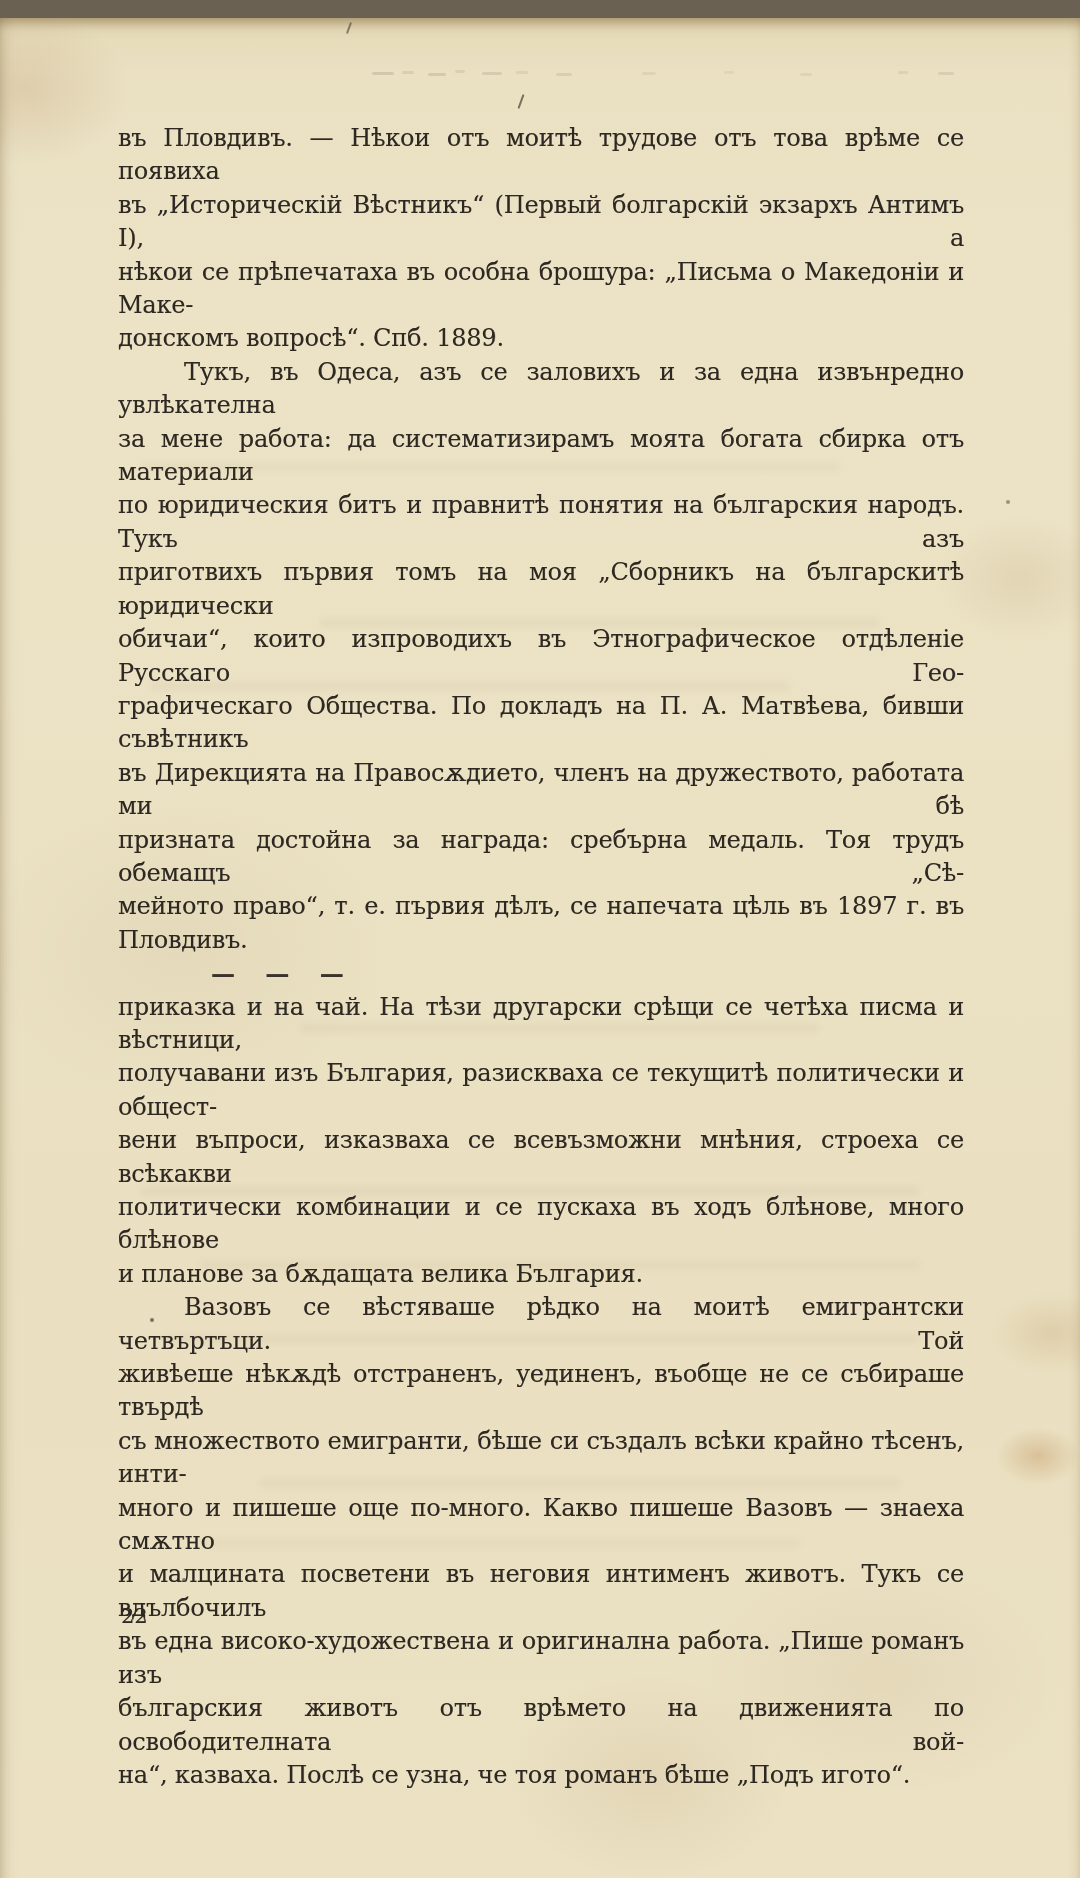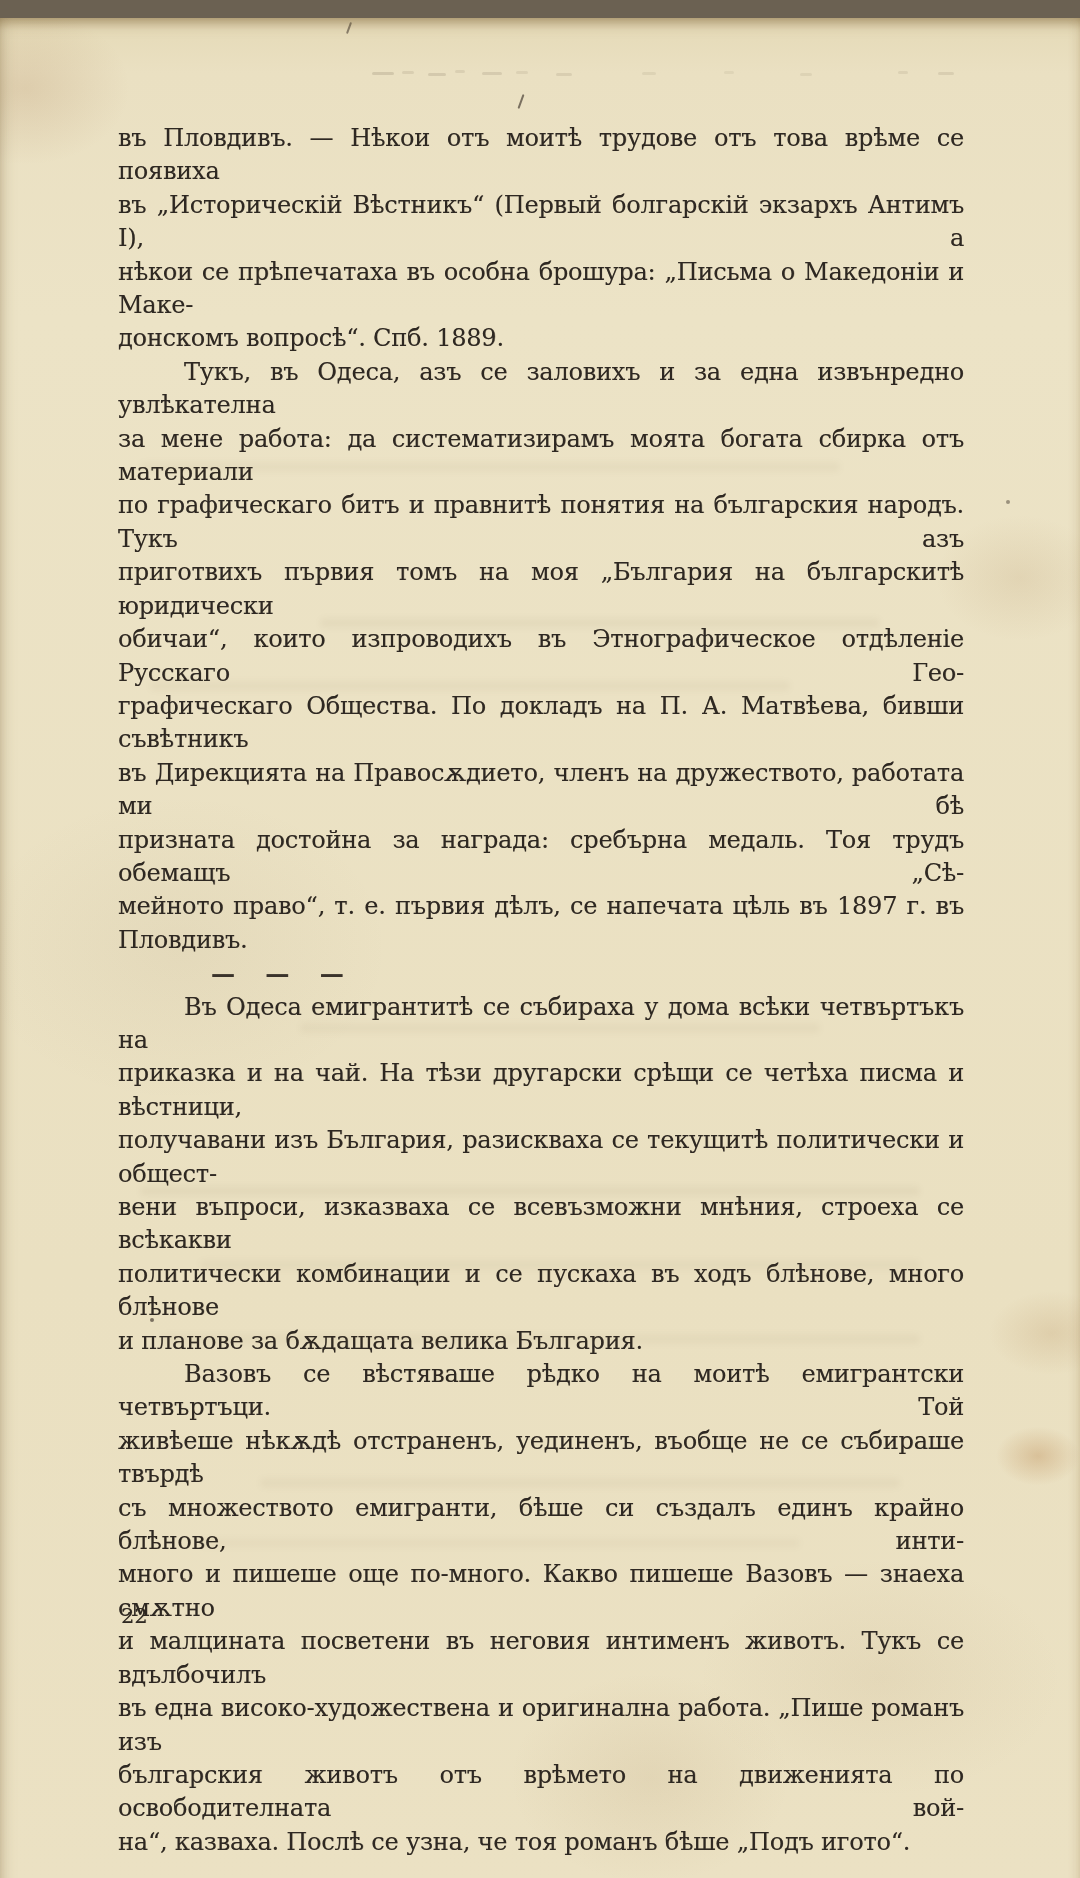--- a/index.html
+++ b/index.html
@@ -79,42 +79,41 @@
   <div class="text-block">
       <div class="para">
         <div class="line">въ Пловдивъ. — Нѣкои отъ моитѣ трудове отъ това врѣме се появиха</div>
         <div class="line">въ „Историческій Вѣстникъ“ (Первый болгарскій экзархъ Антимъ I), а</div>
         <div class="line">нѣкои се прѣпечатаха въ особна брошура: „Письма о Македоніи и Маке-</div>
         <div class="line last">донскомъ вопросѣ“. Спб. 1889.</div>
       </div>
       <div class="para">
         <div class="line indent">Тукъ, въ Одеса, азъ се заловихъ и за една извънредно увлѣкателна</div>
         <div class="line">за мене работа: да систематизирамъ моята богата сбирка отъ материали</div>
-        <div class="line">по графическаго битъ и правнитѣ понятия на българския народъ. Тукъ азъ</div>
-        <div class="line">приготвихъ първия томъ на моя „България на българскитѣ юридически</div>
+        <div class="line">по юридическия битъ и правнитѣ понятия на българския народъ. Тукъ азъ</div>
+        <div class="line">приготвихъ първия томъ на моя „Сборникъ на българскитѣ юридически</div>
         <div class="line">обичаи“, които изпроводихъ въ Этнографическое отдѣленіе Русскаго Гео-</div>
         <div class="line">графическаго Общества. По докладъ на П. А. Матвѣева, бивши съвѣтникъ</div>
         <div class="line">въ Дирекцията на Правосѫдието, членъ на дружеството, работата ми бѣ</div>
         <div class="line">призната достойна за награда: сребърна медаль. Тоя трудъ обемащъ „Сѣ-</div>
         <div class="line">мейното право“, т. е. първия дѣлъ, се напечата цѣль въ 1897 г. въ</div>
         <div class="line last">Пловдивъ.</div>
       </div>
       <div class="separator">— — —</div>
       <div class="para">
-        <div class="line indent">Въ Одеса емигрантитѣ се събираха у дома всѣки четвъртъкъ на</div>
         <div class="line">приказка и на чай. На тѣзи другарски срѣщи се четѣха писма и вѣстници,</div>
         <div class="line">получавани изъ България, разискваха се текущитѣ политически и общест-</div>
         <div class="line">вени въпроси, изказваха се всевъзможни мнѣния, строеха се всѣкакви</div>
         <div class="line">политически комбинации и се пускаха въ ходъ блѣнове, много блѣнове</div>
         <div class="line last">и планове за бѫдащата велика България.</div>
       </div>
       <div class="para">
         <div class="line indent">Вазовъ се вѣстяваше рѣдко на моитѣ емигрантски четвъртъци. Той</div>
         <div class="line">живѣеше нѣкѫдѣ отстраненъ, уединенъ, въобще не се събираше твърдѣ</div>
-        <div class="line">съ множеството емигранти, бѣше си създалъ единъ крайно блѣнове, инти-</div>
+        <div class="line">съ множеството емигранти, бѣше си създалъ всѣки крайно тѣсенъ, инти-</div>
         <div class="line">много и пишеше още по-много. Какво пишеше Вазовъ — знаеха смѫтно</div>
         <div class="line">и малцината посветени въ неговия интименъ животъ. Тукъ се вдълбочилъ</div>
         <div class="line">въ една високо-художествена и оригинална работа. „Пише романъ изъ</div>
         <div class="line">българския животъ отъ врѣмето на движенията по освободителната вой-</div>
         <div class="line last">на“, казваха. Послѣ се узна, че тоя романъ бѣше „Подъ игото“.</div>
       </div>
     </div>
   <div class="page-number">22</div>
 <div class="smudge" style="left: 372px; top: 54px; width: 22px; height: 3px; opacity: 0.3;"></div>
     <div class="smudge" style="left: 402px; top: 53px; width: 12px; height: 3px; opacity: 0.22;"></div>

